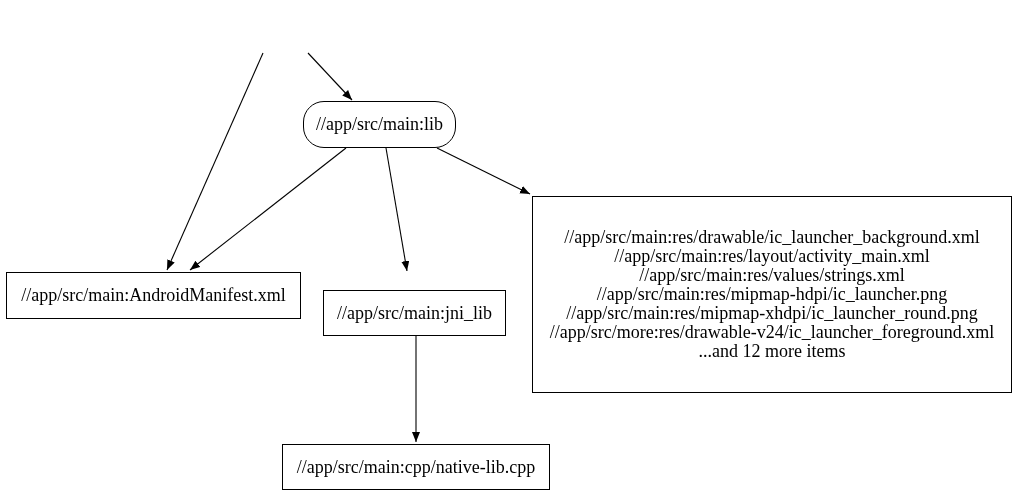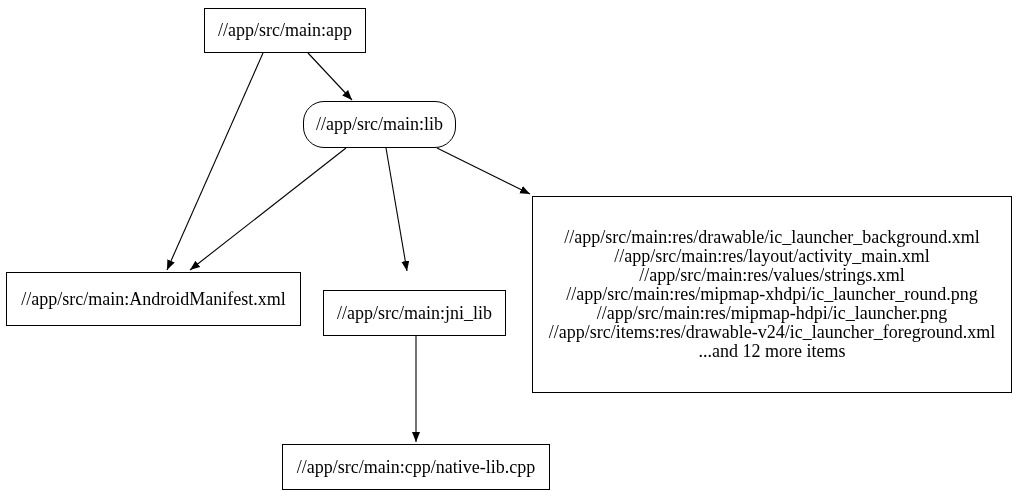--- a/index.html
+++ b/index.html
@@ -41,21 +41,21 @@
   }
   .node.multiline {
     flex-direction: column;
     justify-content: center;
     font-size: 18px;
     line-height: 18.9px;
     padding: 2px 0;
   }
   .n-app      { left: 204px; top: 8px;   width: 162px; height: 45px; }
   .n-lib      { left: 303px; top: 101px; width: 153px; height: 47px; border-radius: 21px; }
-  .n-manifest { left: 6px;   top: 272px; width: 295px; height: 54px; }
+  .n-manifest { left: 6px;   top: 272px; width: 295px; height: 47px; }
   .n-jni      { left: 323px; top: 290px; width: 183px; height: 46px; }
   .n-res      { left: 532px; top: 196px; width: 480px; height: 197px; }
   .n-cpp      { left: 282px; top: 444px; width: 268px; height: 46px; }
 </style>
 </head>
 <body>
 
 <div class="canvas">
 
   <svg class="edge-layer" width="1018" height="496" viewBox="0 0 1018 496" xmlns="http://www.w3.org/2000/svg">
@@ -65,43 +65,40 @@
       </marker>
     </defs>
     <line x1="263" y1="53" x2="167" y2="270" marker-end="url(#arrow)"></line>
     <line x1="308" y1="53" x2="352" y2="100" marker-end="url(#arrow)"></line>
     <line x1="346" y1="148" x2="190" y2="270" marker-end="url(#arrow)"></line>
     <line x1="386" y1="148" x2="407" y2="271" marker-end="url(#arrow)"></line>
     <line x1="437" y1="148" x2="530" y2="194" marker-end="url(#arrow)"></line>
     <line x1="416" y1="319" x2="416" y2="442" marker-end="url(#arrow)"></line>
   </svg>
 
-  <div class="node n-app">
-    <span>//app/src/main:app</span>
-  </div>
 
   <div class="node n-lib">
     <span>//app/src/main:lib</span>
   </div>
 
   <div class="node n-manifest">
     <span>//app/src/main:AndroidManifest.xml</span>
   </div>
 
   <div class="node n-jni">
     <span>//app/src/main:jni_lib</span>
   </div>
 
   <div class="node multiline n-res">
     <div>//app/src/main:res/drawable/ic_launcher_background.xml</div>
     <div>//app/src/main:res/layout/activity_main.xml</div>
     <div>//app/src/main:res/values/strings.xml</div>
+    <div>//app/src/main:res/mipmap-hdpi/ic_launcher.png</div>
     <div>//app/src/main:res/mipmap-xhdpi/ic_launcher_round.png</div>
-    <div>//app/src/main:res/mipmap-hdpi/ic_launcher.png</div>
-    <div>//app/src/items:res/drawable-v24/ic_launcher_foreground.xml</div>
+    <div>//app/src/more:res/drawable-v24/ic_launcher_foreground.xml</div>
     <div>...and 12 more items</div>
   </div>
 
   <div class="node n-cpp">
     <span>//app/src/main:cpp/native-lib.cpp</span>
   </div>
 
 </div>
 
 </body></html>

